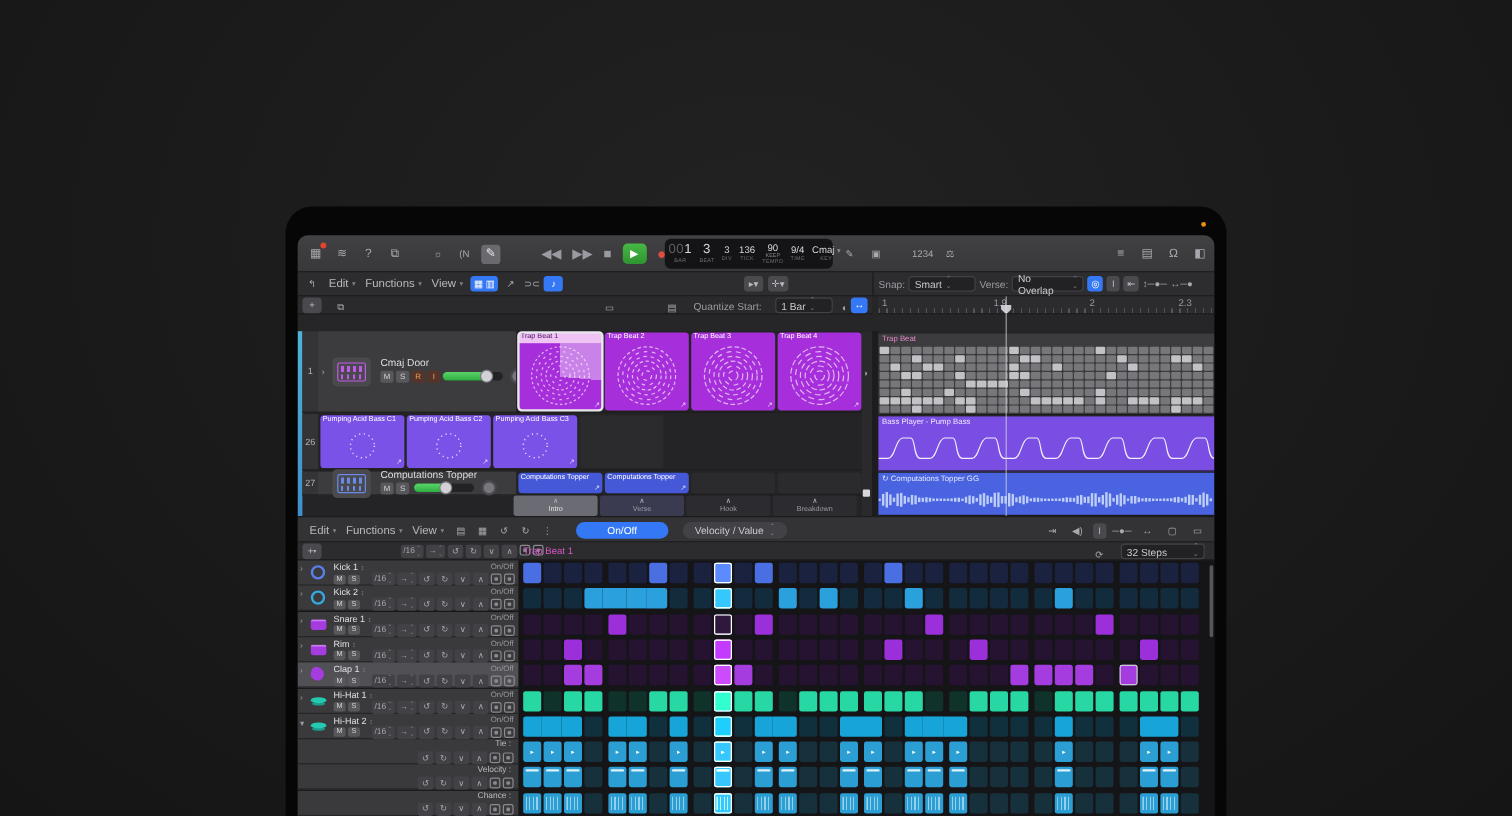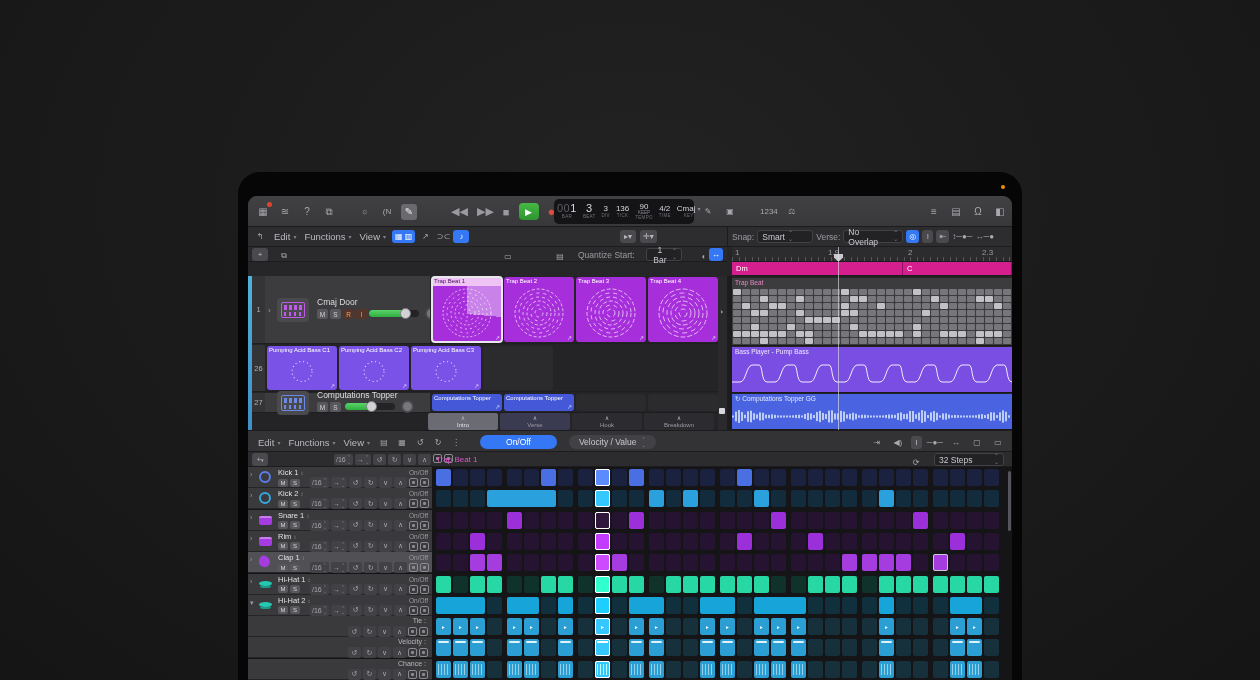--- a/index.html
+++ b/index.html
@@ -179,21 +179,21 @@
         <div class="sec">
           <div class="mid">136</div>
           <div class="lab">TICK</div>
         </div>
         <div class="sec">
           <div class="mid">90</div>
           <div class="keep">KEEP</div>
           <div class="lab">TEMPO</div>
         </div>
         <div class="sec">
-          <div class="mid">4/2</div>
+          <div class="mid">9/4</div>
           <div class="lab">TIME</div>
         </div>
         <div class="sec">
           <div class="mid"><span>Cmaj</span><span class="chev">▾</span></div>
           <div class="lab">KEY</div>
         </div>
       </div>
 
       <div class="grp" style="left:452px;">
         <span class="ib sm">✎</span>
@@ -255,37 +255,33 @@
         <span class="ib sm">↔─●</span>
       </div>
     </div>
 
     <div class="subbar">
       <span class="mini-btn" style="position:absolute;left:4px;top:1px;">+</span>
       <span class="ib sm" style="position:absolute;left:28px;top:1px;">⧉</span>
       <span class="ib sm" style="position:absolute;left:252px;top:1px;">▭</span>
       <span class="ib sm" style="position:absolute;left:304px;top:1px;">▤</span>
       <span class="lbl" style="position:absolute;left:330px;top:3px;">Quantize Start:</span>
-      <span class="fld" style="position:absolute;left:398px;top:1px;width:36px;text-align:center;">
+      <span class="fld" style="position:absolute;left:398px;top:1px;width:48px;">
           <span>1 Bar</span>
           <span class="st">⌃<br>⌄</span>
         </span>
       <span class="ib sm" style="position:absolute;left:448px;top:1px;">◐</span>
       <span class="mini-btn blue" style="position:absolute;left:461px;top:1px;min-width:14px;">↔</span>
     </div>
     <div class="ruler">
       <div class="ticks"></div>
       <span id="ruler-labels"><span class="rt" style="left: 3px;">1</span><span class="rt" style="left: 96px;">1.9</span><span class="rt" style="left: 176px;">2</span><span class="rt" style="left: 250px;">2.3</span></span>
       <span class="ph-marker" style="left:102px;"></span>
     </div>
 
-    <div class="chord-bar" id="chord-bar">
-        <div class="chord-seg" style="width: 171px;">Dm</div>
-        <div class="chord-seg" style="width: 109px;">C</div>
-      </div>
 
     <div class="llbody">
       <div class="bluestrip"></div>
       <div id="ll-rows">
           <div class="ll-row" style="top: 0px; height: 68px;">
             <div class="numcol">1</div>
             <div class="thdr">
               <span class="disc">›</span>
               <div class="tr-icon" style="top: 22px; color: rgb(192, 90, 232);">
                 <div class="machine"></div>

